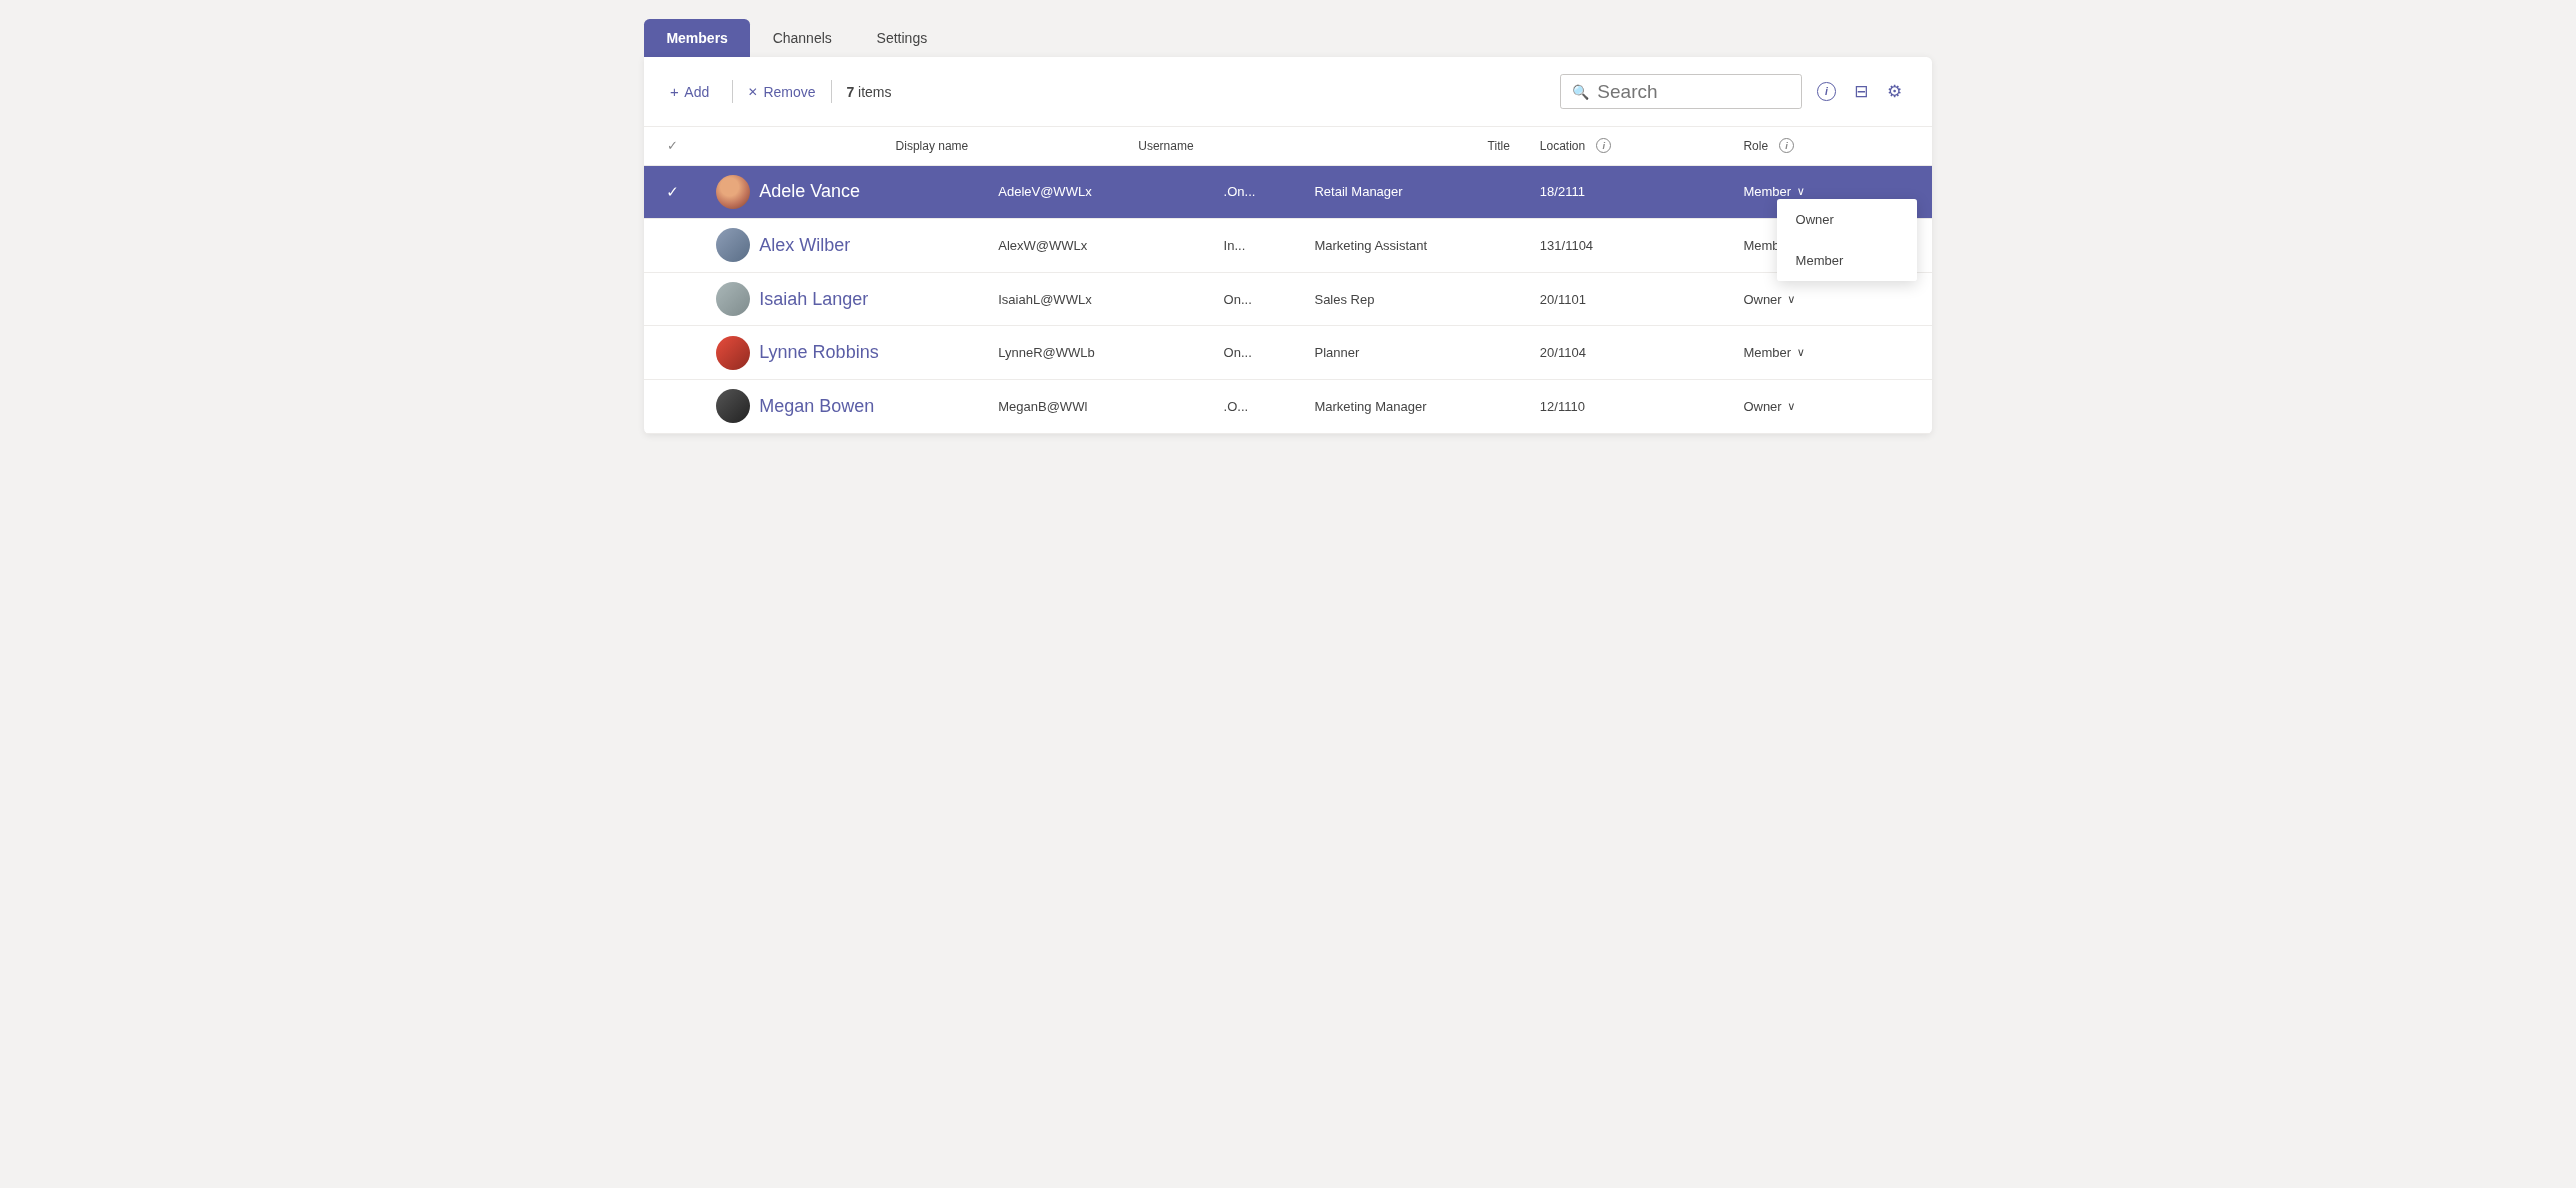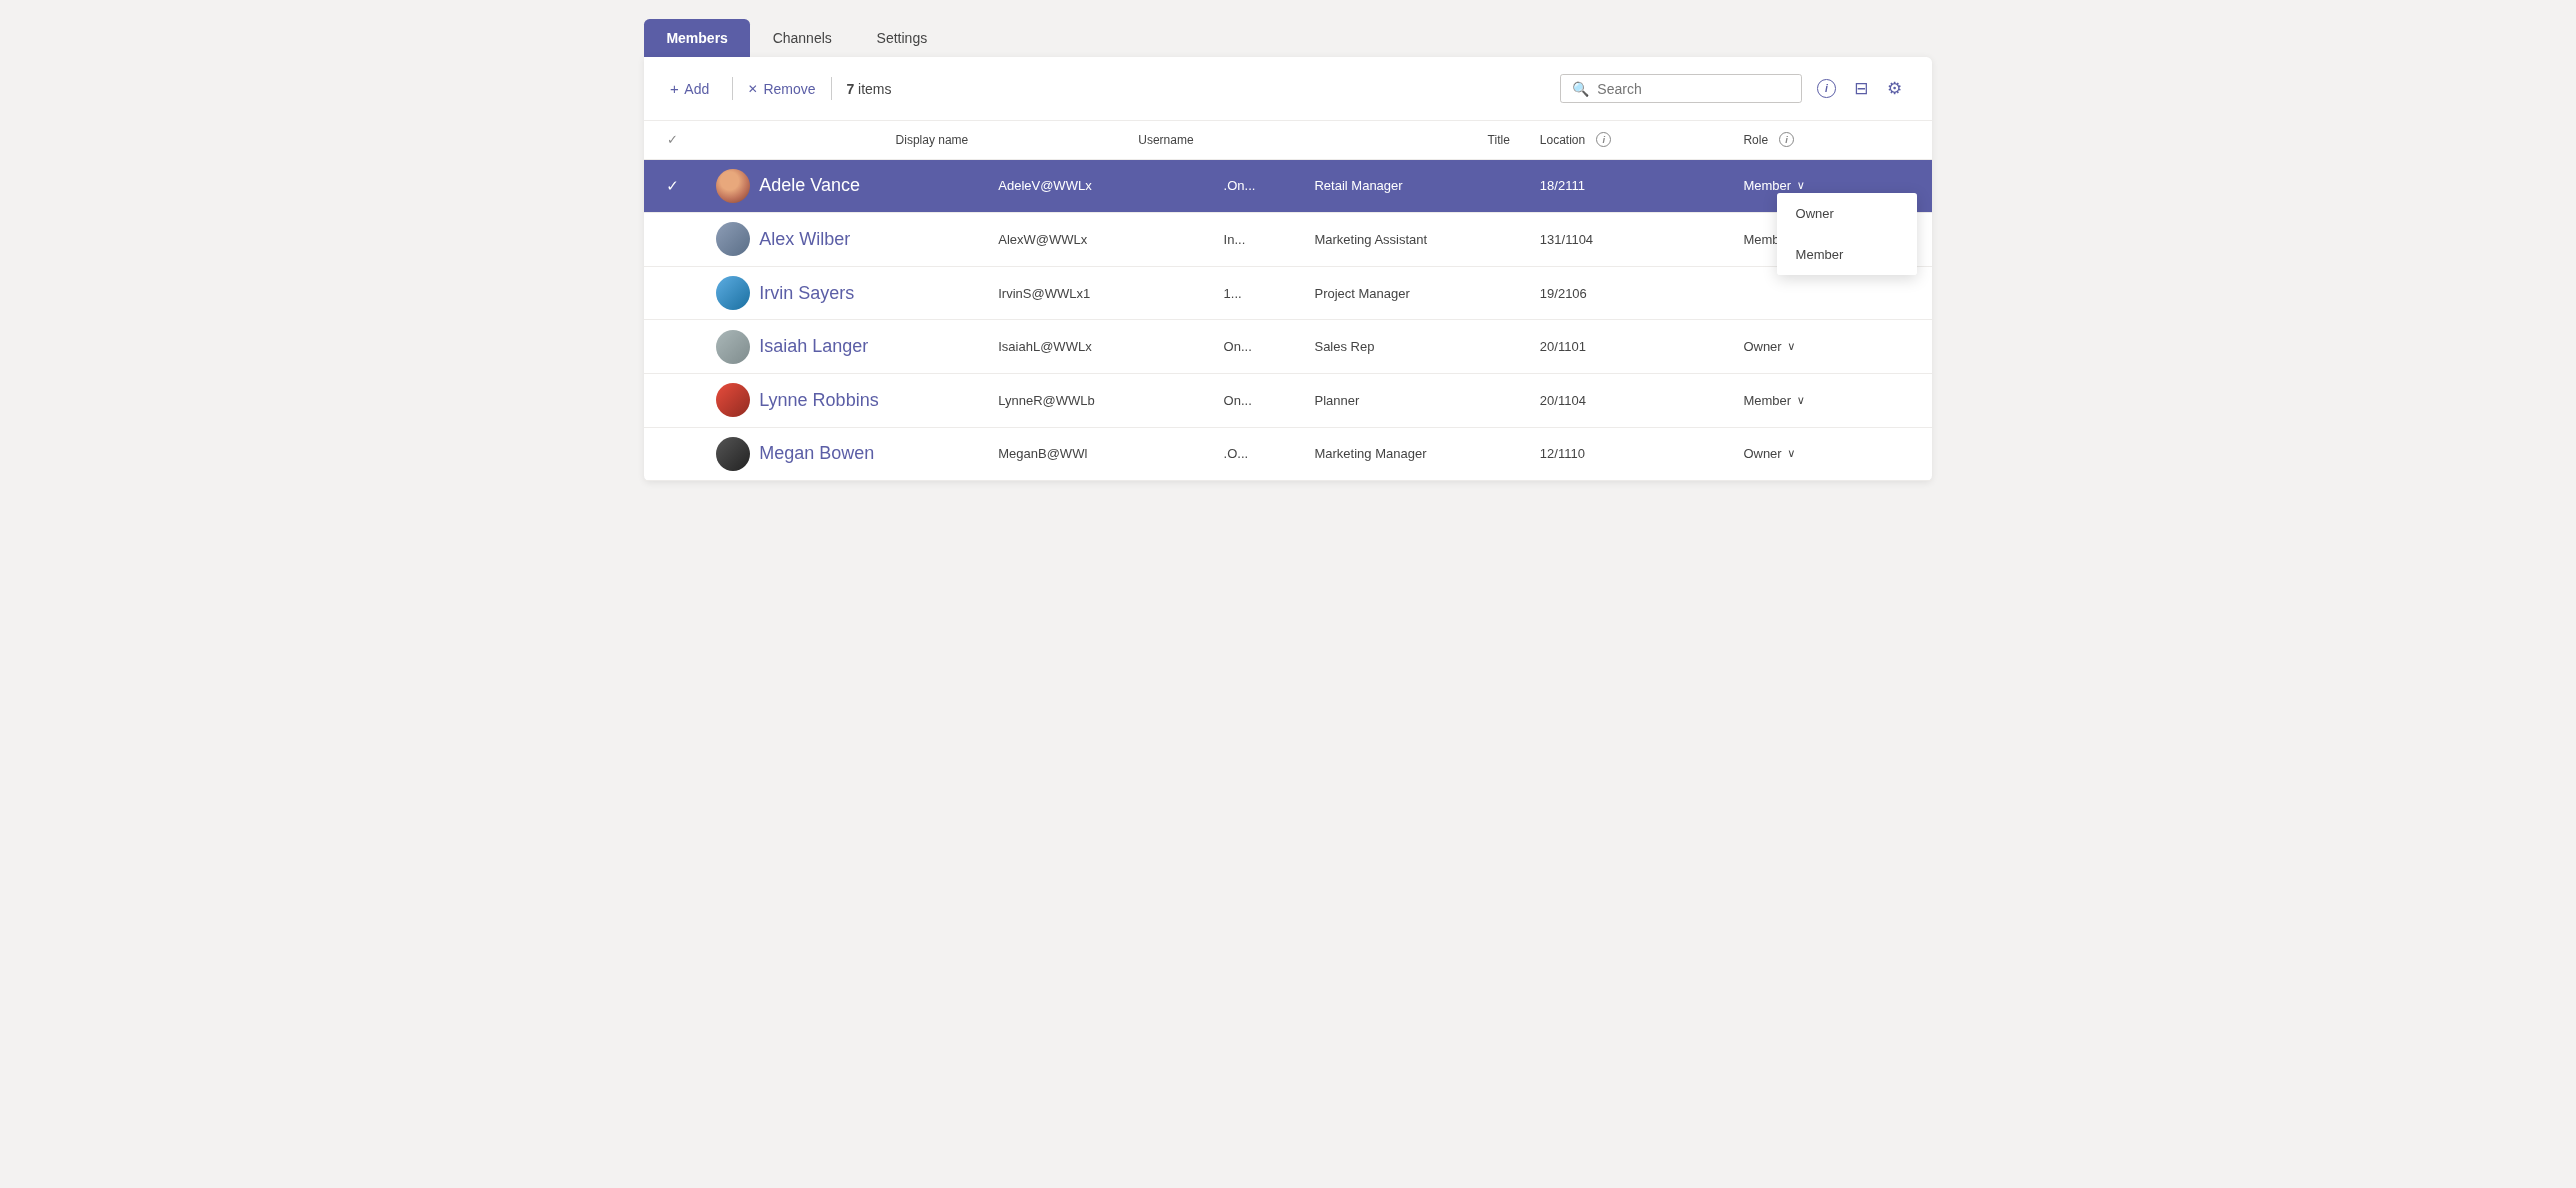--- a/index.html
+++ b/index.html
@@ -128,21 +128,21 @@
       width: 242px;
       background: #fff;
     }
     .search-icon {
       color: #666;
       font-size: 14px;
     }
     .search-input {
       border: none;
       outline: none;
-      font-size: 14px;
+      font-size: 19px;
       color: #666;
       width: 100%;
       background: transparent;
     }
     .icon-btn {
       background: none;
       border: none;
       cursor: pointer;
       color: #5b5ea6;
       font-size: 17px;
@@ -401,34 +401,20 @@
             <td>In...</td>
             <td>Marketing Assistant</td>
             <td>131/1104</td>
             <td>
               <div class="role-cell">
                 <span>Member</span>
               </div>
             </td>
           </tr>
 
-          <tr>
-            <td class="check-col"></td>
-            <td>
-              <div class="name-cell">
-                <span class="avatar" style="background: linear-gradient(135deg, #5dade2 0%, #1a6fa0 100%);"></span>
-                <span class="member-name">Irvin Sayers</span>
-              </div>
-            </td>
-            <td>IrvinS@WWLx1</td>
-            <td>1...</td>
-            <td>Project Manager</td>
-            <td>19/2106</td>
-            <td></td>
-          </tr>
 
           <tr>
             <td class="check-col"></td>
             <td>
               <div class="name-cell">
                 <span class="avatar" style="background: linear-gradient(135deg, #aab7b8 0%, #7f8c8d 100%);"></span>
                 <span class="member-name">Isaiah Langer</span>
               </div>
             </td>
             <td>IsaiahL@WWLx</td>

